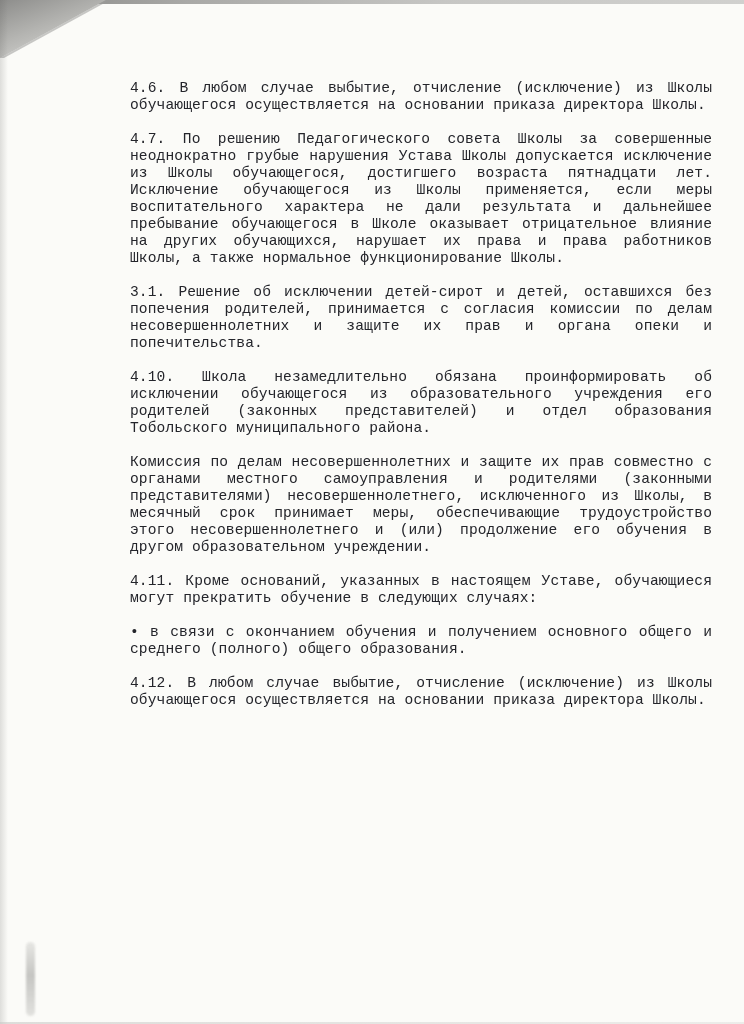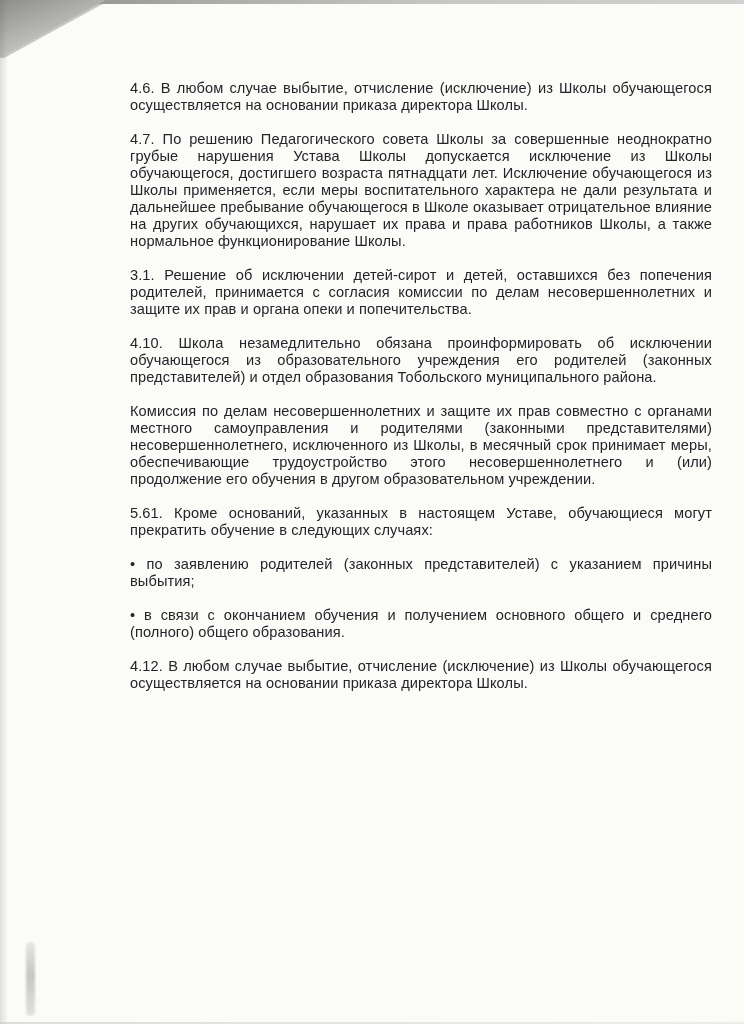--- a/index.html
+++ b/index.html
@@ -6,21 +6,21 @@
     margin: 0;
     padding: 0;
     background: #ffffff;
   }
   .page {
     position: relative;
     width: 744px;
     height: 1024px;
     background: #fbfbf8;
     overflow: hidden;
-    font-family: Liberation Sans, sans-serif;
+    font-family: Liberation Mono, monospace;
   }
   
   .scan-top-line {
     position: absolute;
     top: 0; left: 0; right: 0;
     height: 4px;
     background: linear-gradient(to right, #6f6f6d, #9a9a98 25%, #bdbdbb 60%, #c9c9c7);
     opacity: 0.85;
   }
   .scan-corner {
@@ -88,19 +88,18 @@
   <div class="scan-left-shade"></div>
   <div class="scan-bottom-smudge"></div>
   <div class="scan-bottom-line"></div>
 
   <div class="content">
     <p>4.6. В любом случае выбытие, отчисление (исключение) из Школы обучающегося осуществляется на основании приказа директора Школы.</p>
     <p>4.7. По решению Педагогического совета Школы за совершенные неоднократно грубые нарушения Устава Школы допускается исключение из Школы обучающегося, достигшего возраста пятнадцати лет. Исключение обучающегося из Школы применяется, если меры воспитательного характера не дали результата и дальнейшее пребывание обучающегося в Школе оказывает отрицательное влияние на других обучающихся, нарушает их права и права работников Школы, а также нормальное функционирование Школы.</p>
     <p>3.1. Решение об исключении детей-сирот и детей, оставшихся без попечения родителей, принимается с согласия комиссии по делам несовершеннолетних и защите их прав и органа опеки и попечительства.</p>
     <p>4.10. Школа незамедлительно обязана проинформировать об исключении обучающегося из образовательного учреждения его родителей (законных представителей) и отдел образования Тобольского муниципального района.</p>
     <p>Комиссия по делам несовершеннолетних и защите их прав совместно с органами местного самоуправления и родителями (законными представителями) несовершеннолетнего, исключенного из Школы, в месячный срок принимает меры, обеспечивающие трудоустройство этого несовершеннолетнего и (или) продолжение его обучения в другом образовательном учреждении.</p>
-    <p>5.61. Кроме оснований, указанных в настоящем Уставе, обучающиеся могут прекратить обучение в следующих случаях:</p>
-    <p>• по заявлению родителей (законных представителей) с указанием причины выбытия;</p>
+    <p>4.11. Кроме оснований, указанных в настоящем Уставе, обучающиеся могут прекратить обучение в следующих случаях:</p>
     <p>• в связи с окончанием обучения и получением основного общего и среднего (полного) общего образования.</p>
     <p>4.12. В любом случае выбытие, отчисление (исключение) из Школы обучающегося осуществляется на основании приказа директора Школы.</p>
   </div>
 
 </div>
 
 </body></html>

